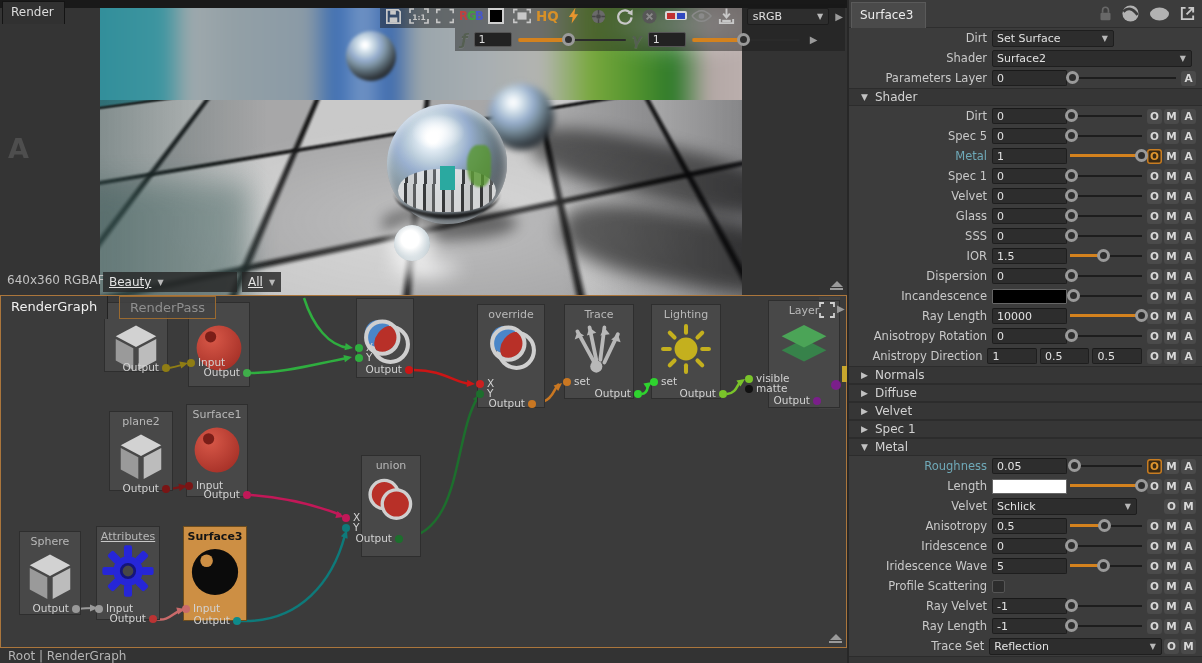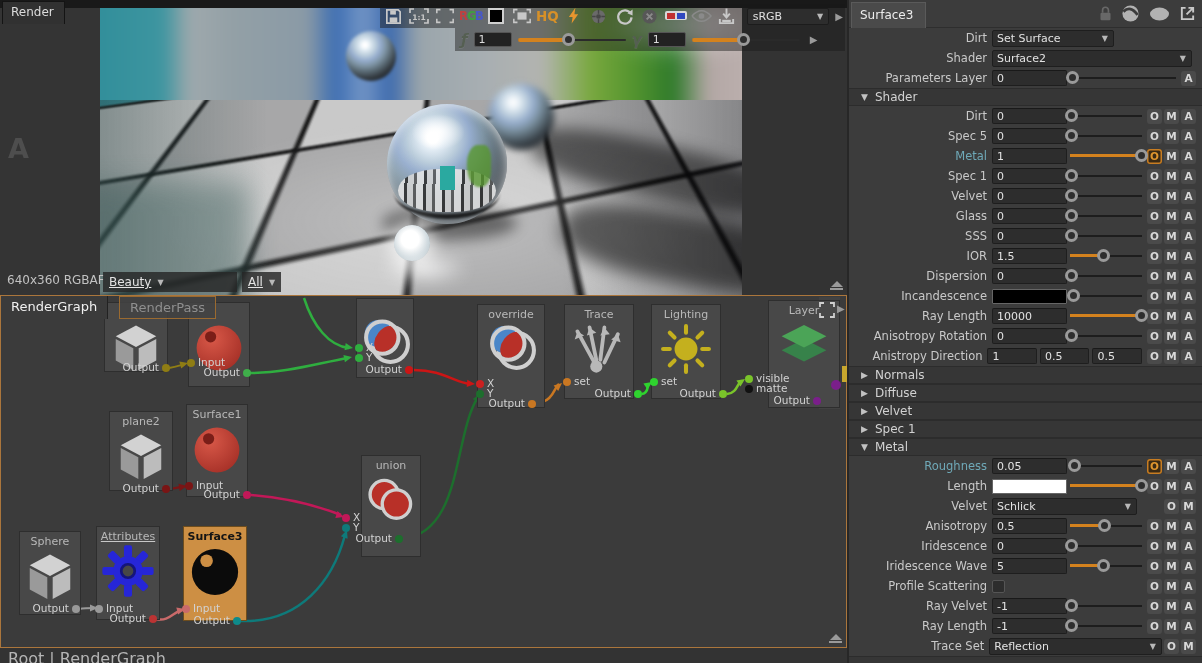--- a/index.html
+++ b/index.html
@@ -112,21 +112,21 @@
   .node .ic { display:flex; justify-content:center; }
   .port-dot { position:absolute; width:8px; height:8px; border-radius:50%; z-index:4; }
   .port-lbl { position:absolute; font-size:10.5px; color:#d2d2d2; z-index:4; white-space:nowrap; }
   .ng-expand { position:absolute; left:818px; top:6px; width:16px; height:16px; z-index:5; cursor:pointer; }
   .ng-next { position:absolute; left:836px; top:7px; color:#9a9a9a; font-size:10px; z-index:5; cursor:pointer; }
   .ng-strip { position:absolute; left:818px; top:1px; width:21px; height:112px; background:#424242; z-index:1; }
   .ng-yellow { position:absolute; z-index:5; }
   .ng-purple { position:absolute; border-radius:50%; z-index:5; }
 
   #statusbar { position:absolute; left:0; top:648px; width:847px; height:15px; background:#333;
-    color:#b5b5b5; padding:1px 0 0 8px; font-size:16px; }
+    color:#b5b5b5; padding:1px 0 0 8px; font-size:12px; }
 
   
   #propspanel { position:absolute; left:847px; top:0; width:355px; height:663px; background:#3c3c3c;
     border-left:2px solid #272727; overflow:hidden; }
   #prop-header { position:relative; height:28px; background:#3c3c3c; border-bottom:1px solid #2e2e2e; }
   .prop-tab { position:absolute; left:2px; top:2px; height:26px; padding:5px 12px 0 8px; background:#4a4a4a;
     border:1px solid #5a5a5a; border-bottom:none; color:#ececec; font-size:12px; }
   .hdr-icons { position:absolute; right:6px; top:4px; display:flex; gap:8px; align-items:center; }
   .hdr-icons span { display:flex; cursor:pointer; }
   .prow { display:flex; align-items:center; height:20px; padding:0 6px 0 0; }

